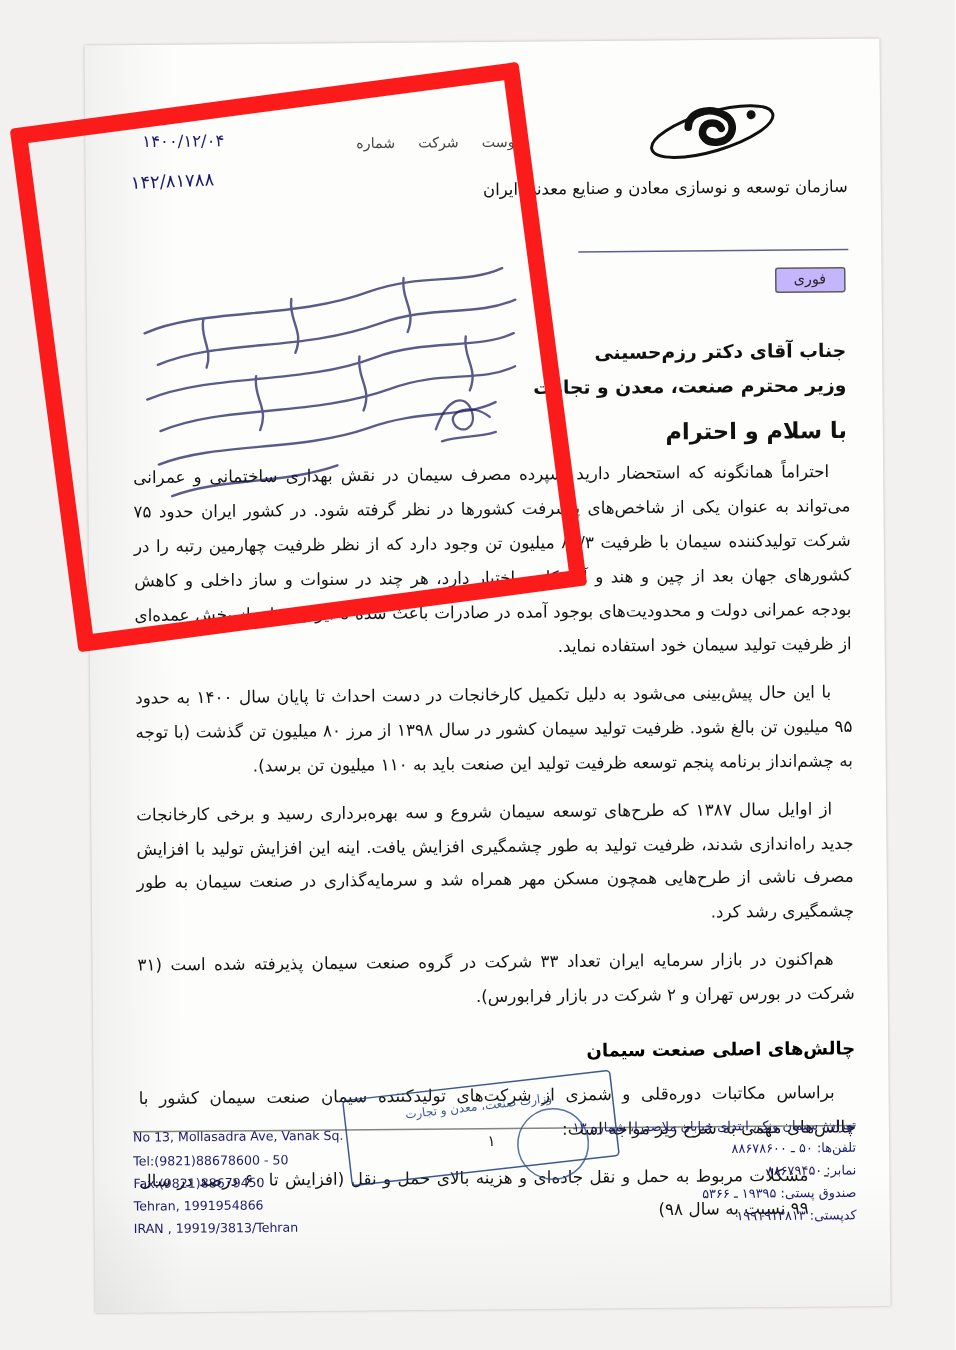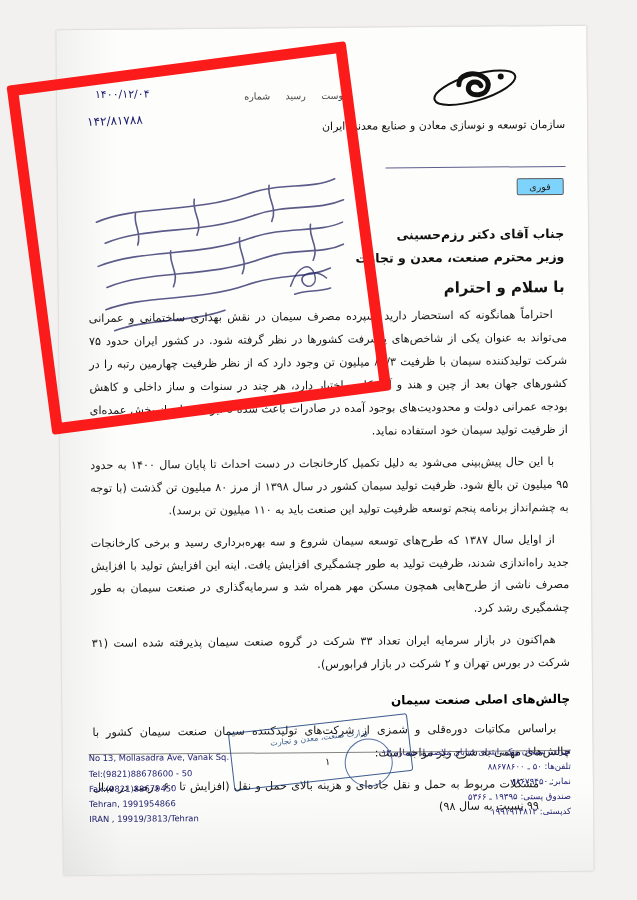--- a/index.html
+++ b/index.html
@@ -111,21 +111,21 @@
 
   .urgency {
     position: absolute;
     top: 152px;
     right: 24px;
     border: 1px solid #5c5c5c;
     border-radius: 2px;
     font-size: 9.5px;
     padding: 2px 12px;
     color: #222;
-    background: #7dd3fc;
+    background: #c4b5fd;
   }
   .hr-head {
     position: absolute;
     top: 140px;
     right: 22px;
     width: 180px;
     height: 1px;
     background: #2a2a6a;
     opacity: 0.75;
   }
@@ -328,21 +328,21 @@
       </div>
 
       <div class="hr-head"></div>
       <div class="urgency">فوری</div>
 
       <div class="meta-block">
         <span class="meta-col">
           <span class="meta-label">پیوست</span>
         </span>
         <span class="meta-col">
-          <span class="meta-label">رسید</span>
+          <span class="meta-label">شرکت</span>
         </span>
         <span class="meta-col">
           <span class="meta-label">شماره</span>
         </span>
       </div>
 
       <div class="date-line">۱۴۰۰/۱۲/۰۴</div>
       <div class="number-line">۱۴۲/۸۱۷۸۸</div>
 
       <div class="addressee">

